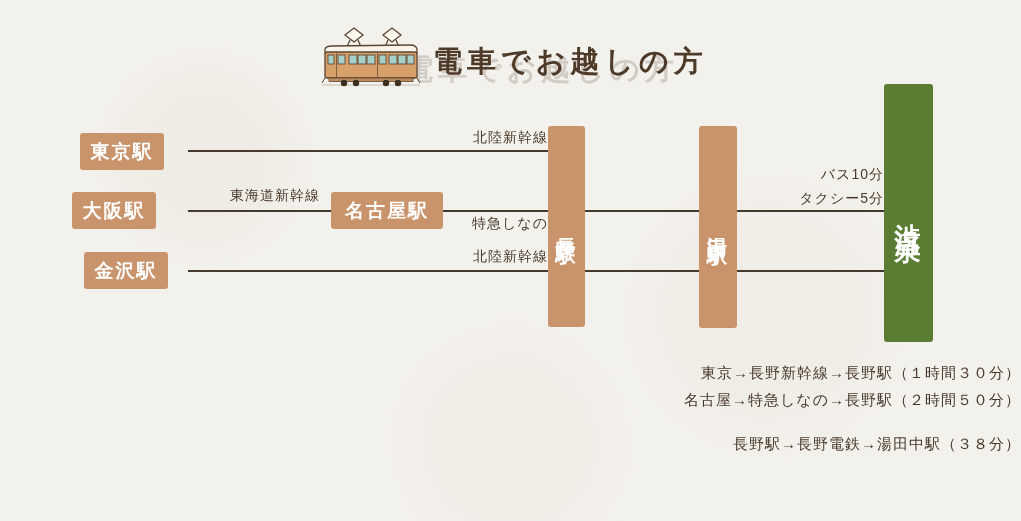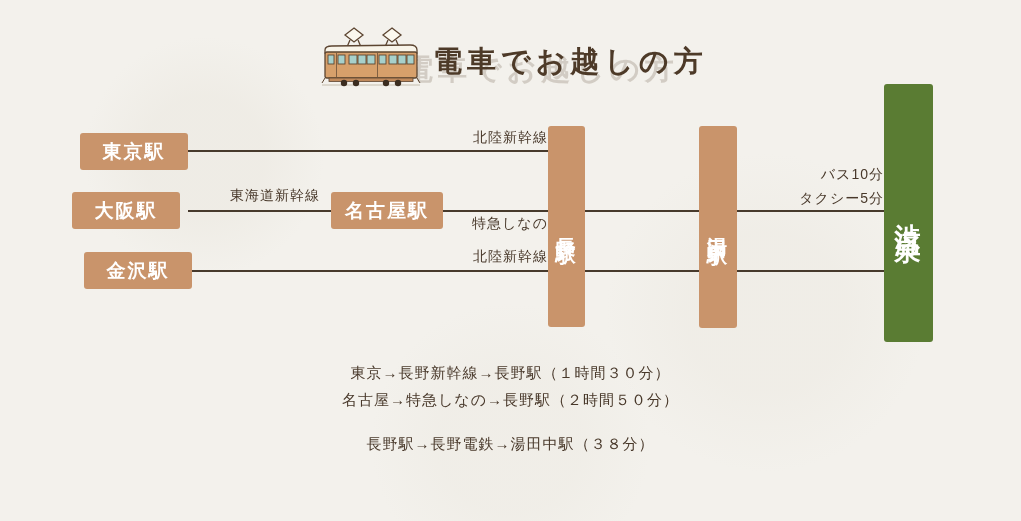--- a/index.html
+++ b/index.html
@@ -41,21 +41,21 @@
   .l2a { left:188px; top:210px; width:143px; }
   .l2b { left:441px; top:210px; width:107px; }
   .l2c { left:585px; top:210px; width:114px; }
   .l2d { left:737px; top:210px; width:147px; }
   .l3a { left:188px; top:270px; width:360px; }
   .l3b { left:585px; top:270px; width:114px; }
   .l3c { left:737px; top:270px; width:147px; }
 
   
   .box {
-    position:absolute; width:108px; height:37px;
+    position:absolute; width:84px; height:37px;
     background:var(--station_tan,#c9946b); color:var(--station_text,#fff);
     font-size:19px; font-weight:bold; letter-spacing:2px;
     display:flex; align-items:center; justify-content:center;
     border-radius:3px; z-index:2;
   }
   .box-tokyo    { left:80px;  top:133px; }
   .box-osaka    { left:72px;  top:192px; }
   .box-kanazawa { left:84px;  top:252px;align-items:center; }
   .box-nagoya   { left:331px; top:192px; width:112px; }
 
@@ -79,21 +79,21 @@
   }
   .lbl-hokuriku-top { left:188px; width:360px; top:129px; }
   .lbl-tokaido      { left:172px; width:148px; top:187px; }
   .lbl-shinano      { left:438px; width:110px; top:189px;margin-top:26px; }
   .lbl-hokuriku-btm { left:188px; width:360px; top:248px; }
   .lbl-dentetsu     { left:585px; width:114px; top:162px; line-height:24px; }
   .lbl-bustaxi      { left:737px; width:147px; top:162px; line-height:24px; }
 
   
   .note {
-    position:absolute; left:0; width:100%; text-align:center;
+    position:absolute; left:0; width:100%; text-align:right;
     font-size:15px; color:var(--ink,#48382a); letter-spacing:1px; z-index:1;
   }
   .note-1 { top:364px; }
   .note-2 { top:391px; }
   .note-3 { top:435px; }
   .note-4 { top:458px; }
 </style>
 </head>
 <body style="--background: #f3f1ec; --station_tan: #c9946b; --shibu_green: #5a7c33; --line: #473a2c; --ink: #48382a; --station_text: #ffffff;">
 

